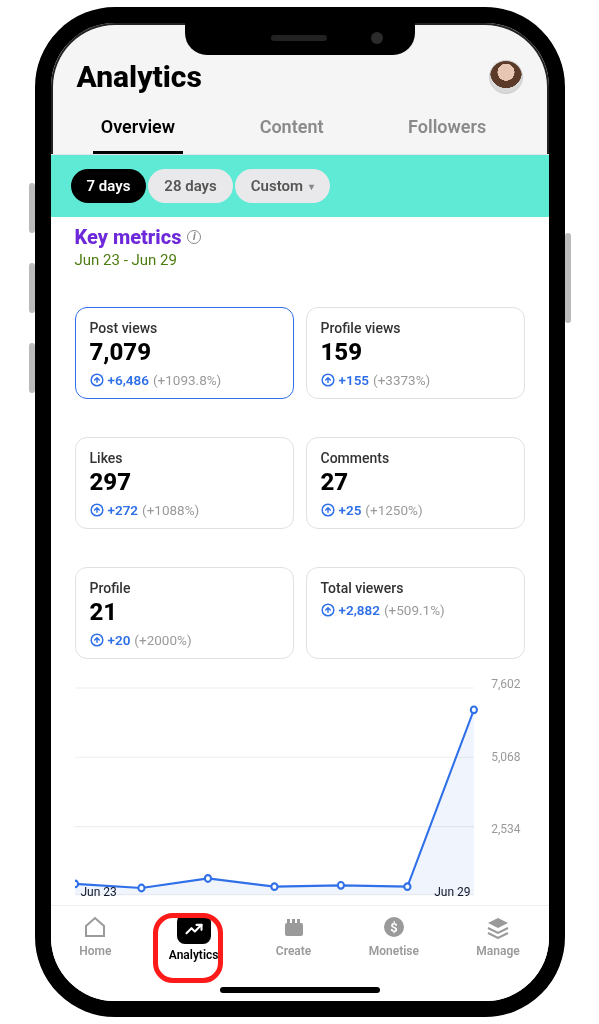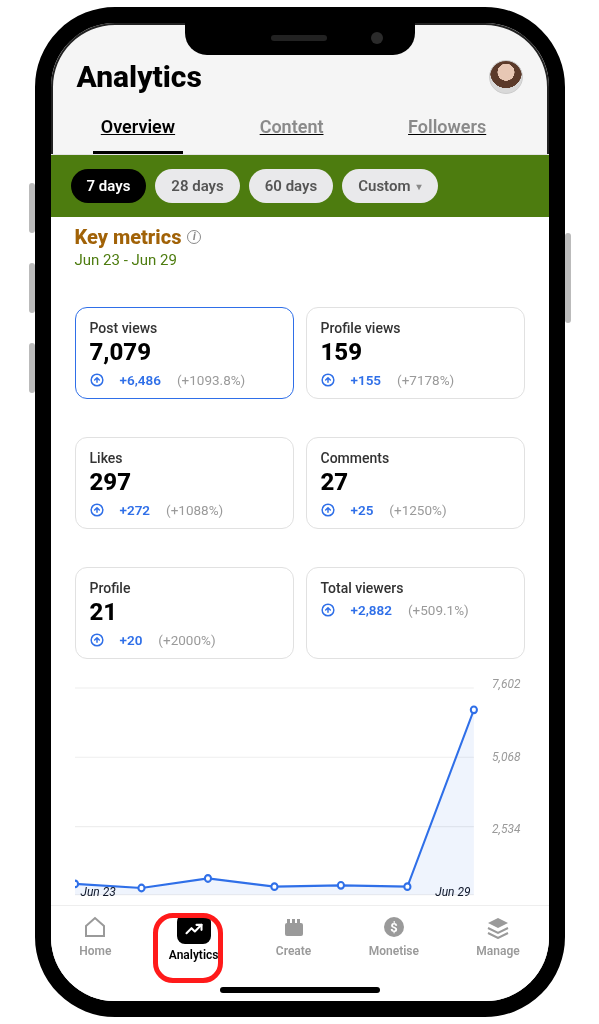--- a/index.html
+++ b/index.html
@@ -35,50 +35,50 @@
   .screen {
     position: absolute; inset: 0; border-radius: 64px; overflow: hidden; display: flex; flex-direction: column;
   }
 
   
   .header { padding: 36px 26px 6px 26px; display: flex; align-items: center; justify-content: space-between; }
   .header h1 { font-size: 30px; font-weight: 800; color: #000; }
   .avatar { width: 34px; height: 34px; border-radius: 50%; background: radial-gradient(circle at 50% 35%, #e7c7b4 0 32%, #5b3a2a 33% 60%, #d9d9d9 61% 100%); border: 1px solid #ccc; }
 
   
-  .tabs { display: flex; justify-content: space-around; border-bottom: 1px solid #e4e4e4; padding: 6px 20px 0 8px; text-decoration: underline; }
+  .tabs { display: flex; justify-content: space-around; border-bottom: 1px solid #e4e4e4; padding: 6px 20px 0 8px; }
   .tab { padding: 10px 8px 14px 8px; font-size: 18px; color: #8a8a8a; font-weight: 600; border-bottom: 3px solid transparent; cursor: pointer;}
   .tab.active { color: #000; border-bottom-color: #000; }
 
   
-  .chips { display: flex; gap: 9px; padding: 14px 20px; background: #4d7c0f; }
+  .chips { display: flex; gap: 2px; padding: 14px 20px; background: #5eead4; }
   .chip { background: #e9e9eb; color: #555; border-radius: 999px; padding: 8px 16px; font-size: 15px; font-weight: 600; display: inline-flex; align-items:center; gap:6px; cursor:pointer;}
   .chip.active { background: #000; color: #fff; }
   .chip .cv { font-size: 10px; color:#888;}
 
   
   .content { padding: 8px 24px 0 24px; background: #fff; flex: 1; overflow: hidden; }
-  .km-title { font-size: 20px; font-weight: 800; color:#a16207; display:inline-flex; align-items:center; gap:6px;}
+  .km-title { font-size: 20px; font-weight: 800; color:#6d28d9; display:inline-flex; align-items:center; gap:6px;}
   .info-icon { width:14px; height:14px; border:1.5px solid #8a8a8a; border-radius:50%; position:relative; }
   .info-icon:after { content:"i"; font-size:10px; font-style:italic; color:#8a8a8a; position:absolute; left:50%; top:50%; transform:translate(-50%,-52%);}
   .date-range { color:#4d7c0f; font-size:15px; margin-top:2px; margin-bottom:12px;}
 
   .grid { display:grid; grid-template-columns: 1fr 1fr; gap:12px; }
   .card { border:1px solid #e1e1e1; border-radius:12px; padding:12px 14px 10px 14px; background:#fff;margin-top:26px; }
   .card.selected { border:1.5px solid #2f6fe8; }
   .c-label { color:#333; font-size:14px; font-weight:500; }
   .c-value { font-size:24px; font-weight:800; color:#000; margin-top:2px;}
-  .c-delta { display:flex; align-items:center; gap:16px; margin-top:6px; font-size:13.5px; }
+  .c-delta { display:flex; align-items:center; gap:4px; margin-top:6px; font-size:13.5px; }
   .up-icon { width:14px; height:14px; color:#2f6fe8; }
   .up-icon svg { width:14px; height:14px; display:block; }
   .delta-abs { color:#2f6fe8; font-weight:600; }
   .delta-pct { color:#9a9a9a; }
 
   
-  .chart-wrap { margin-top:18px; position:relative; height:220px;font-style:italic; }
+  .chart-wrap { margin-top:18px; position:relative; height:220px; }
   .chart-wrap svg { width:100%; height:100%; }
   .y-label { position:absolute; right:4px; font-size:12px; color:#9a9a9a; }
   .x-label { position:absolute; bottom:-2px; font-size:12px; color:#0f172a; }
 
   
   .nav { position:absolute; left:0; right:0; bottom:0; height:96px; background:#fff; border-top:1px solid #eee; display:flex; justify-content:space-around; align-items:flex-start; padding-top:8px;}
   .nav-item { display:flex; flex-direction:column; align-items:center; gap:4px; color:#9a9a9a; font-size:12px; font-weight:600; cursor:pointer;}
   .nav-item.active { color:#000; }
   .nav-item .ic { width:30px; height:26px; display:flex; align-items:center; justify-content:center; }
   .nav-item.active .ic.analytics-ic { background:#000; color:#fff; border-radius:8px; width:34px; height:30px; padding:3px;}
@@ -103,21 +103,20 @@
 
     <div class="tabs">
       <div class="tab active">Overview</div>
       <div class="tab">Content</div>
       <div class="tab">Followers</div>
     </div>
 
     <div class="chips">
       <div class="chip active">7 days</div>
       <div class="chip">28 days</div>
-      <div class="chip">60 days</div>
       <div class="chip">
         <span>Custom</span>
         <span class="cv">▾</span>
       </div>
     </div>
 
     <div class="content">
       <div class="km-title">
         <span>Key metrics</span>
         <span class="info-icon"></span>
@@ -143,21 +142,21 @@
             <div class="c-label">Profile views</div>
             <div class="c-value">159</div>
             <div class="c-delta">
               <span class="up-icon">
                 <svg viewBox="0 0 24 24" fill="none" stroke="#2f6fe8" stroke-width="2.5">
                   <circle cx="12" cy="12" r="10"></circle>
                   <path d="M12 16 V8 M8 12 l4 -4 l4 4" stroke-linecap="round" stroke-linejoin="round"></path>
                 </svg>
               </span>
               <span class="delta-abs">+155</span>
-              <span class="delta-pct">(+7178%)</span>
+              <span class="delta-pct">(+3373%)</span>
             </div>
           </div>
           <div class="card">
             <div class="c-label">Likes</div>
             <div class="c-value">297</div>
             <div class="c-delta">
               <span class="up-icon">
                 <svg viewBox="0 0 24 24" fill="none" stroke="#2f6fe8" stroke-width="2.5">
                   <circle cx="12" cy="12" r="10"></circle>
                   <path d="M12 16 V8 M8 12 l4 -4 l4 4" stroke-linecap="round" stroke-linejoin="round"></path>

